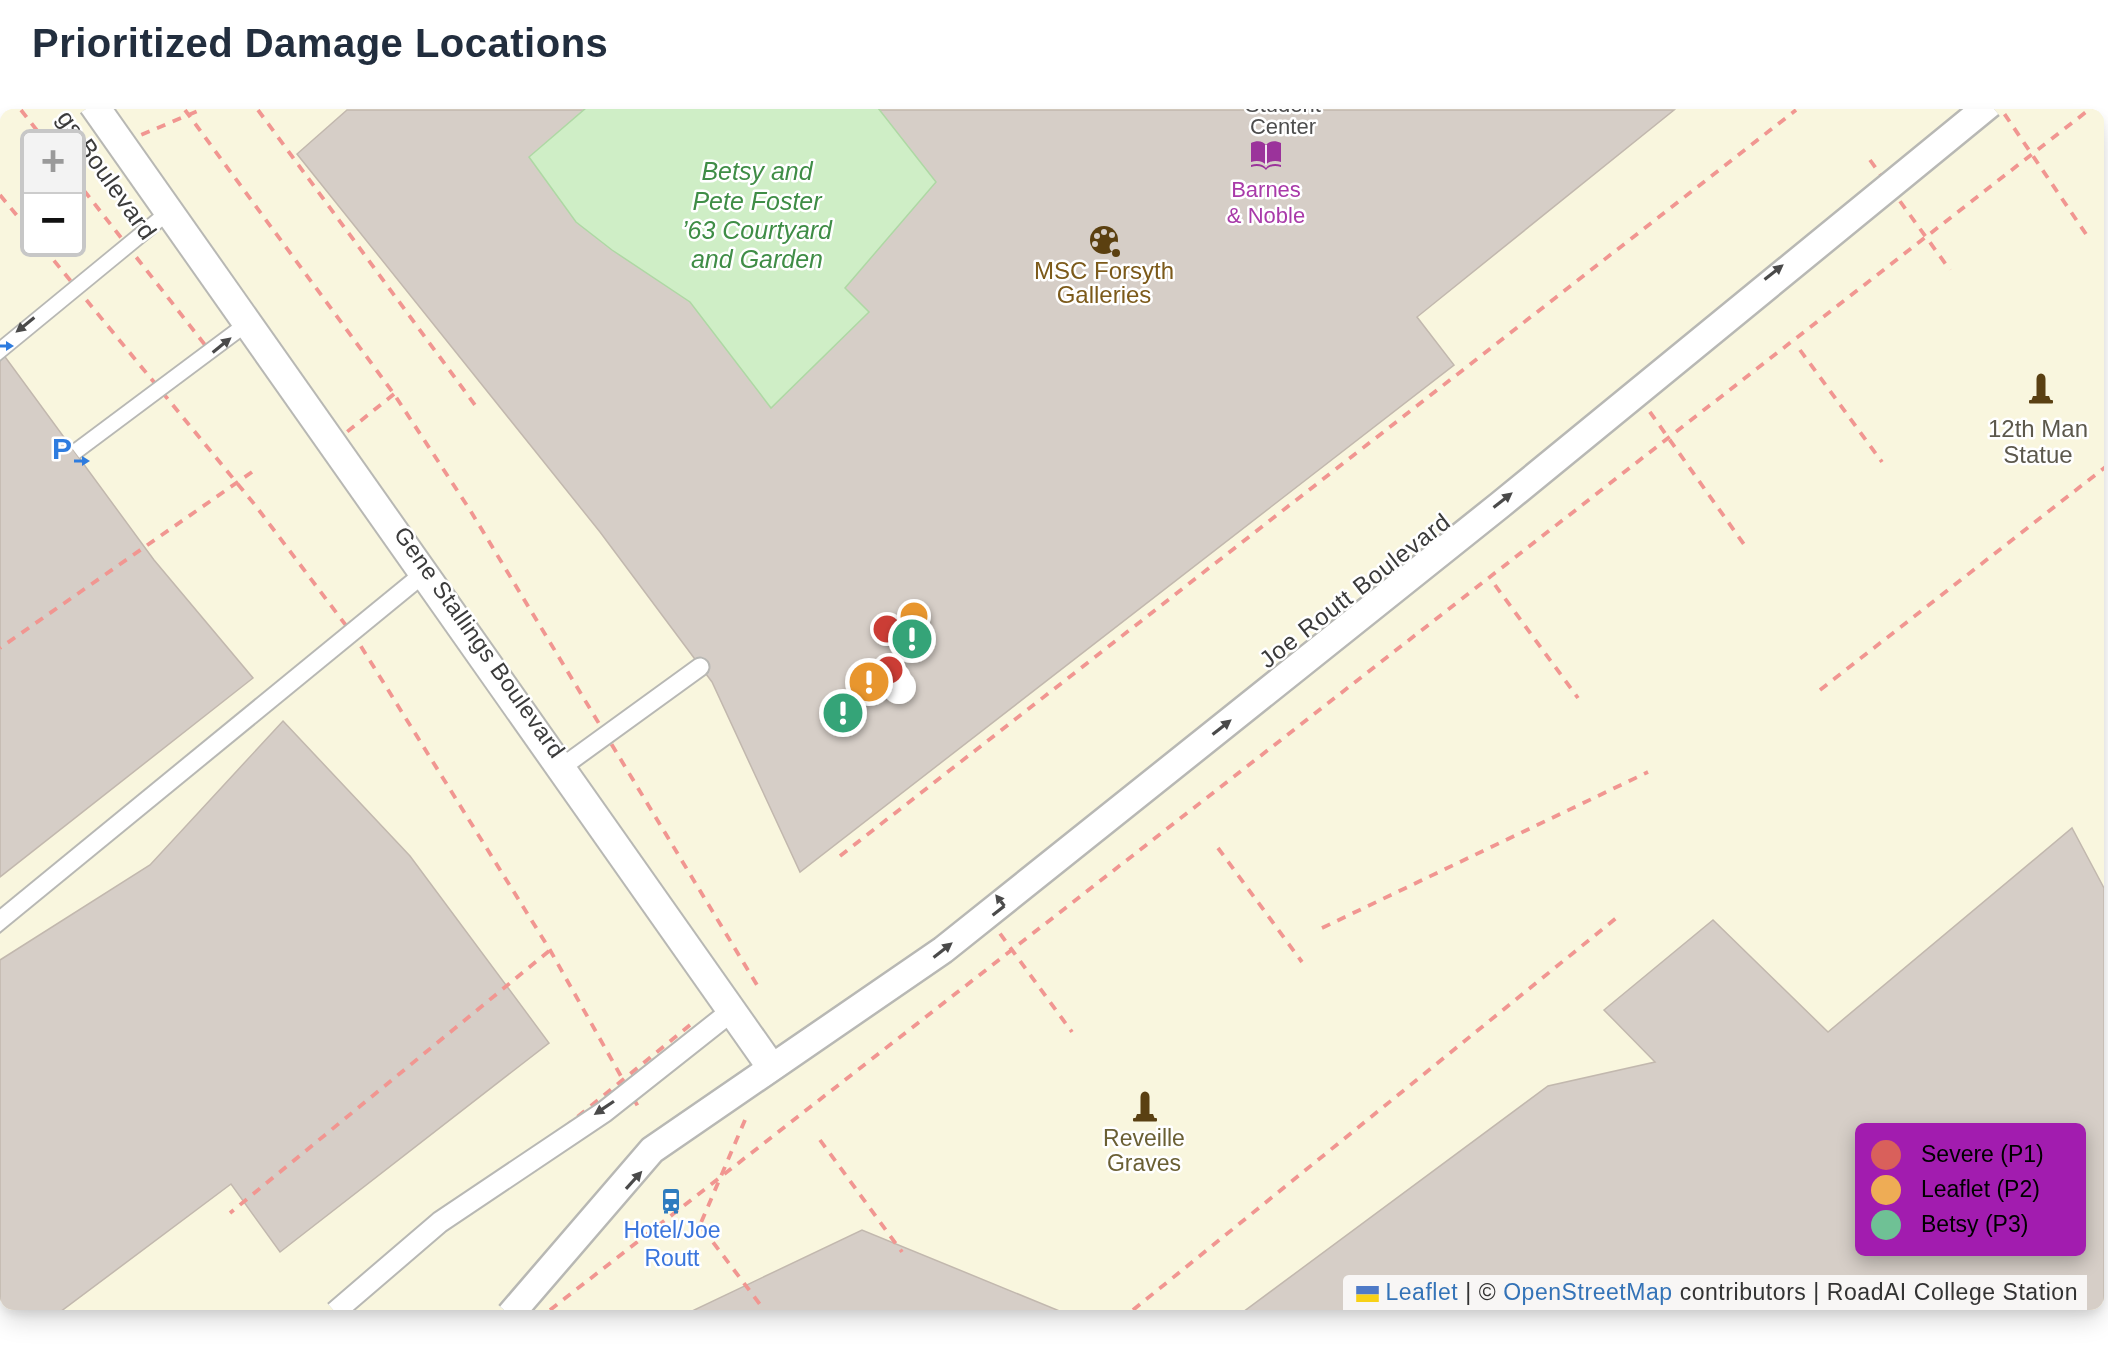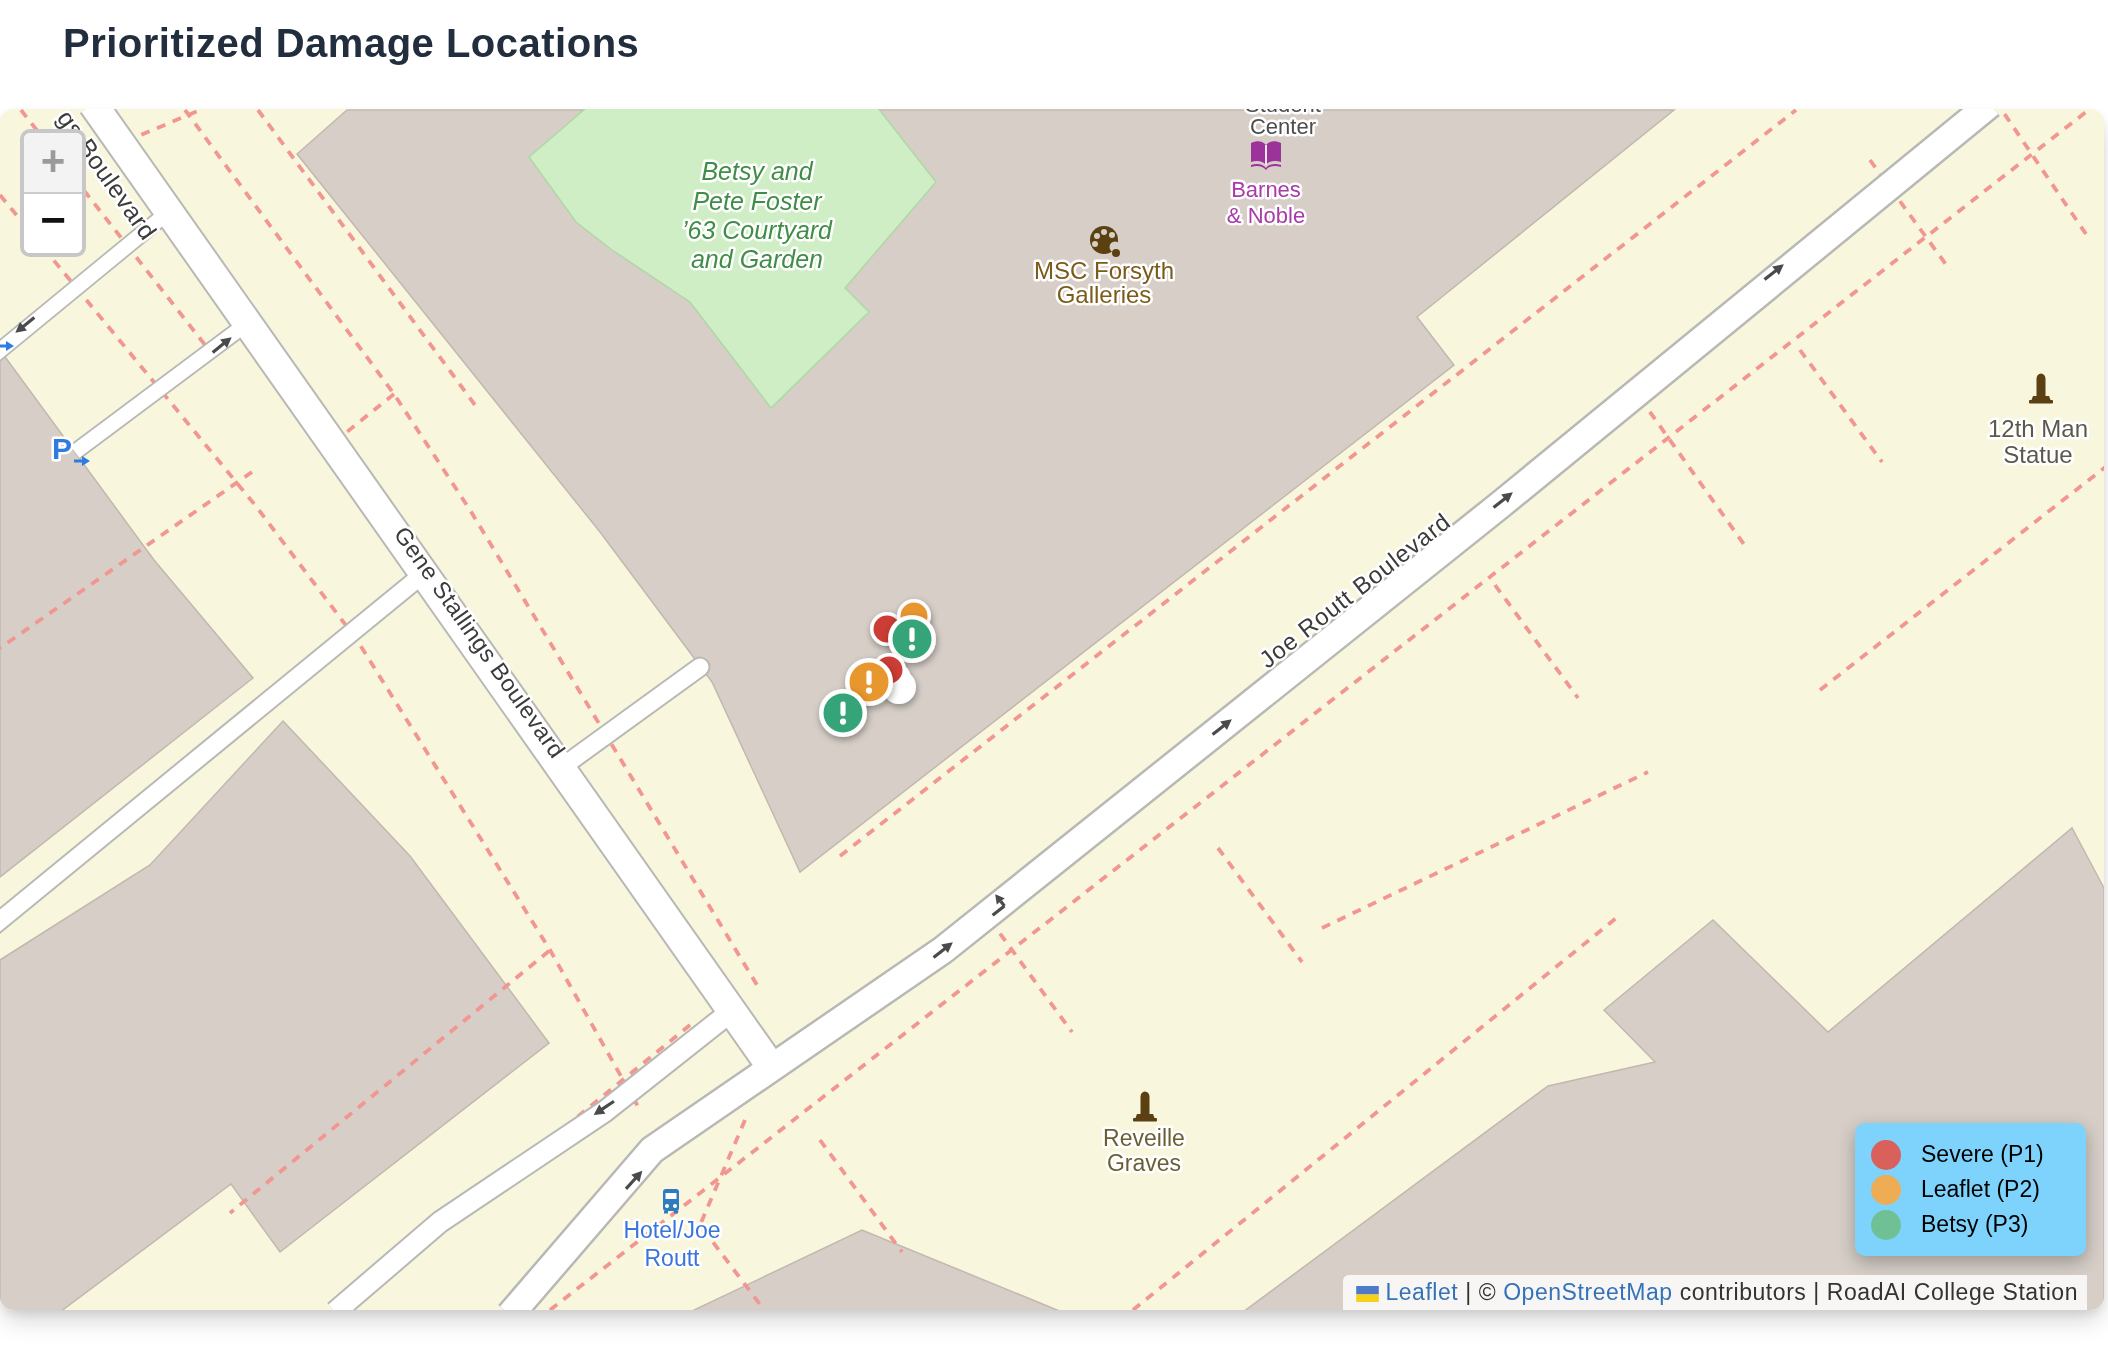--- a/index.html
+++ b/index.html
@@ -1,22 +1,22 @@
 <!DOCTYPE html>
 <html><head>
 <meta charset="utf-8">
 <style>
 html,body{margin:0;padding:0;background:#fff;font-family:"Liberation Sans",sans-serif;}
 #page{position:relative;width:2108px;height:1360px;overflow:hidden;background:#fff;}
-#title{position:absolute;left:32px;top:21px;font-size:40px;font-weight:bold;color:#222e3e;letter-spacing:0.5px;margin-left:31px;}
+#title{position:absolute;left:32px;top:21px;font-size:40px;font-weight:bold;color:#222e3e;letter-spacing:0.5px;}
 #map{position:absolute;left:0px;top:109px;width:2104px;height:1201px;border-radius:14px;overflow:hidden;background:#f9f6de;box-shadow:0 14px 24px -4px rgba(0,0,0,0.17),0 4px 8px rgba(0,0,0,0.07);}
 #zoomctl{position:absolute;left:20px;top:20px;width:58px;border:4px solid rgba(0,0,0,0.22);border-radius:10px;overflow:hidden;background:#fff;}
 #zin{width:58px;height:59px;background:#f3f3f3;color:#9a9a9a;font-size:42px;font-weight:bold;text-align:center;line-height:56px;border-bottom:2px solid #ccc;}
 #zout{width:58px;height:59px;background:#ffffff;color:#111;font-size:44px;font-weight:bold;text-align:center;line-height:52px;}
-#legend{position:absolute;right:18px;bottom:54px;width:215px;background:#7dd3fc;border-radius:10px;box-shadow:0 6px 18px rgba(0,0,0,0.28);padding:14px 0 14px 16px;}
+#legend{position:absolute;right:18px;bottom:54px;width:215px;background:#a21caf;border-radius:10px;box-shadow:0 6px 18px rgba(0,0,0,0.28);padding:14px 0 14px 16px;}
 .lrow{display:flex;align-items:center;height:35px;}
 .ldot{width:30px;height:30px;border-radius:50%;margin-right:20px;flex:none;}
 .ltxt{font-size:23px;color:#000;white-space:nowrap;}
 #attrib{position:absolute;right:17px;bottom:0;height:35px;background:rgba(255,255,255,0.82);border-top-left-radius:6px;font-size:23px;color:#333;line-height:35px;letter-spacing:0.55px;padding:0 9px 0 13px;white-space:nowrap;}
 #attrib a{color:#3473b7;text-decoration:none;}
 .flag{display:inline-block;width:23px;height:16px;vertical-align:-2px;margin-right:6px;}
 </style>
 </head>
 <body>
 <div id="page">

